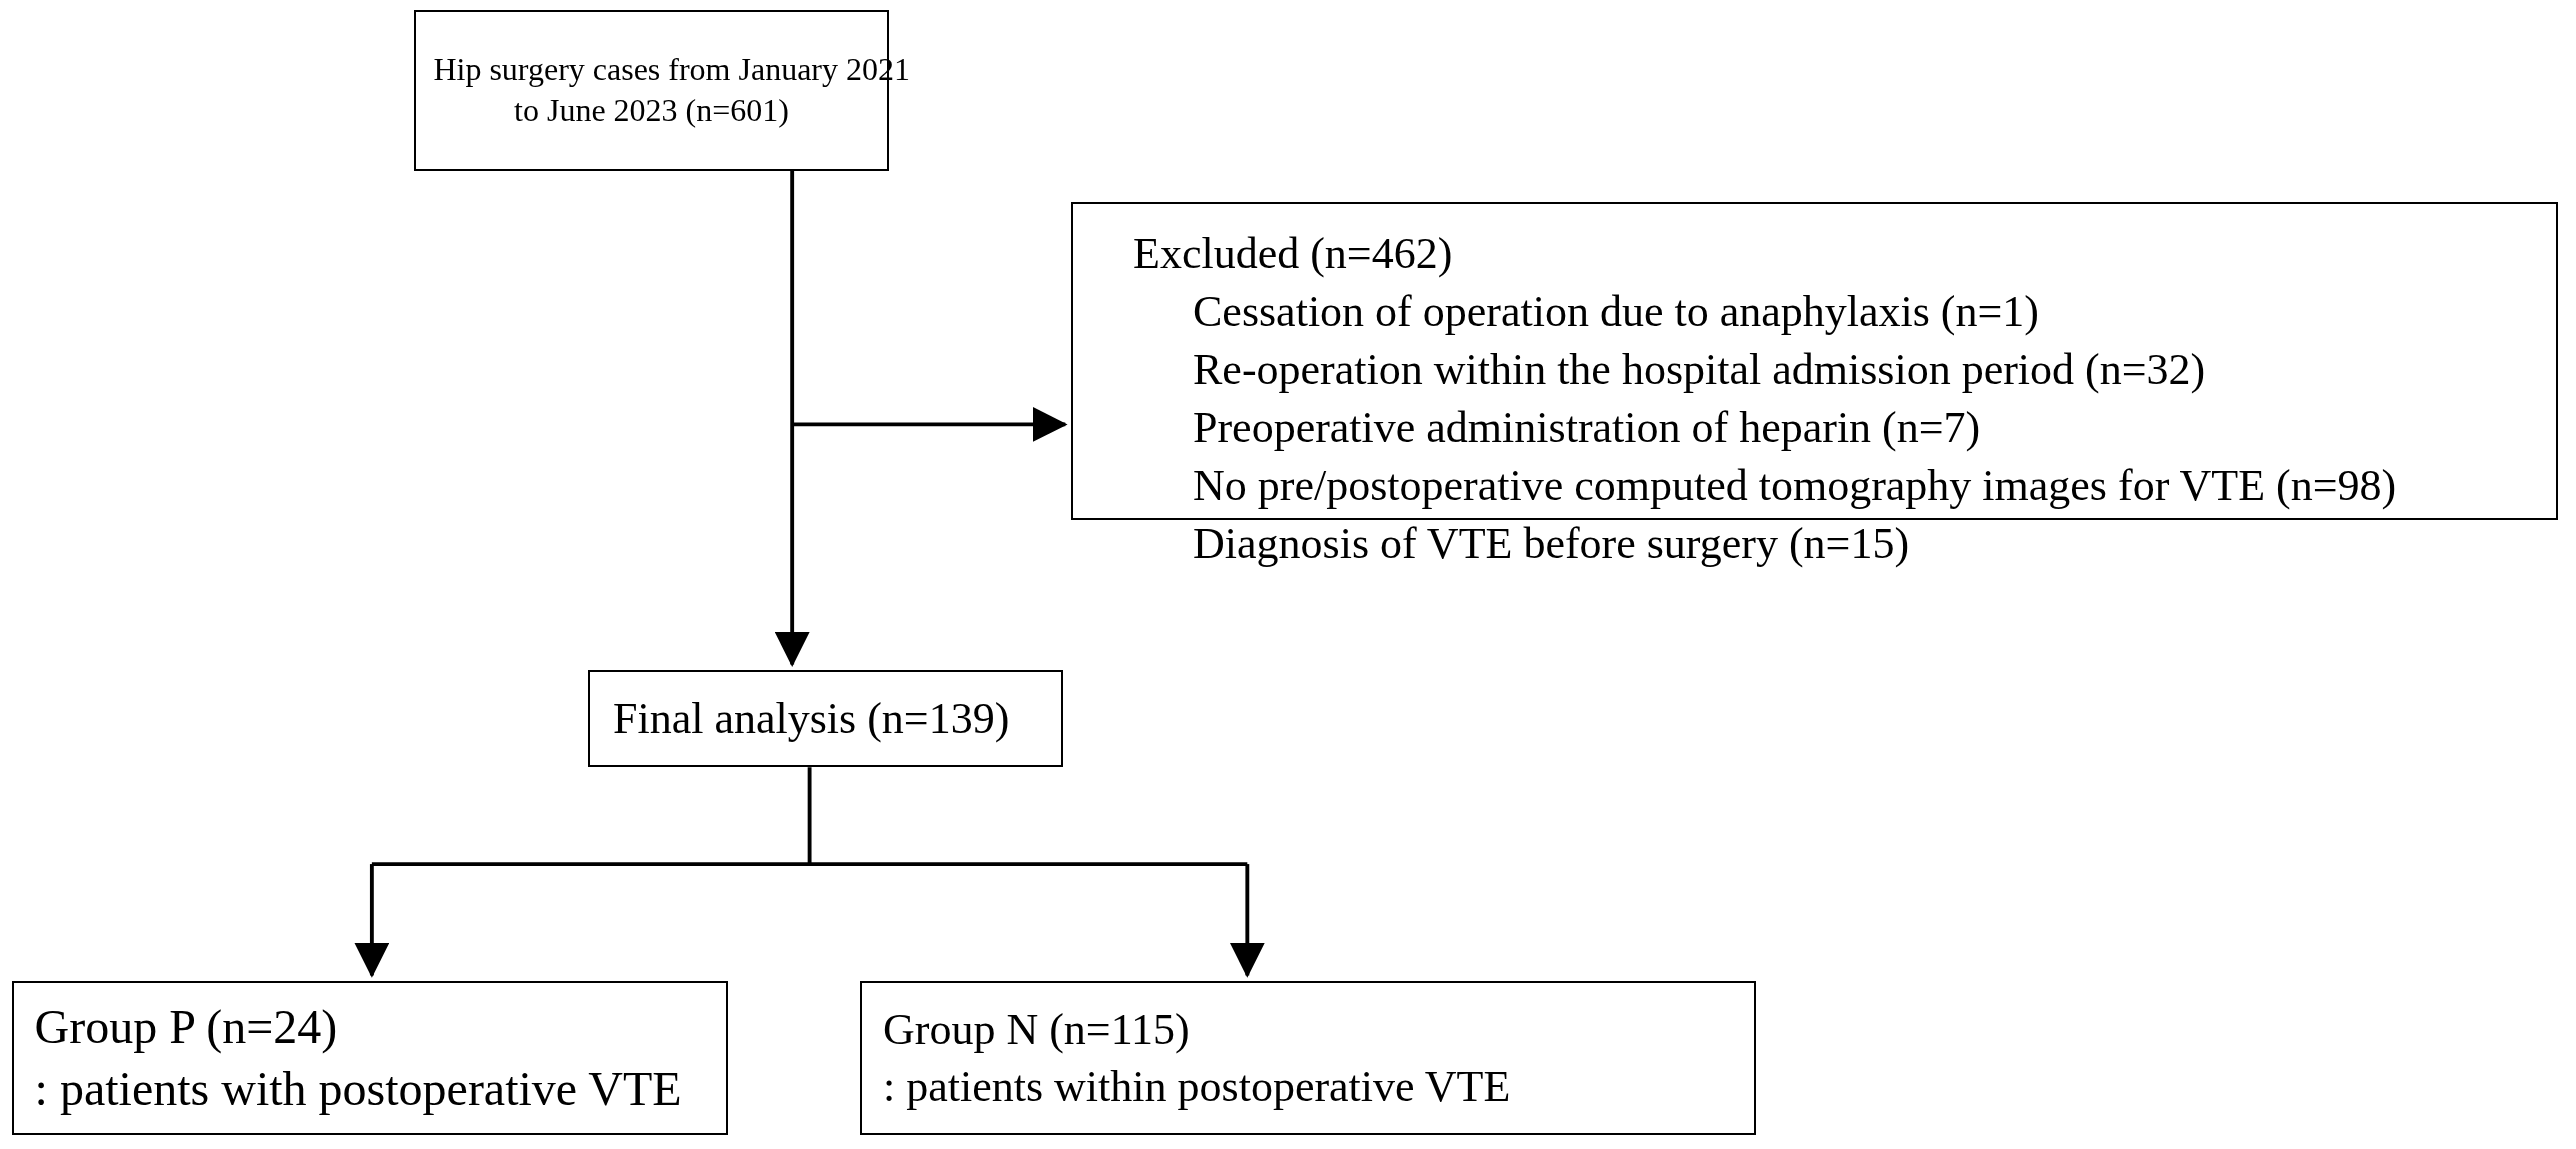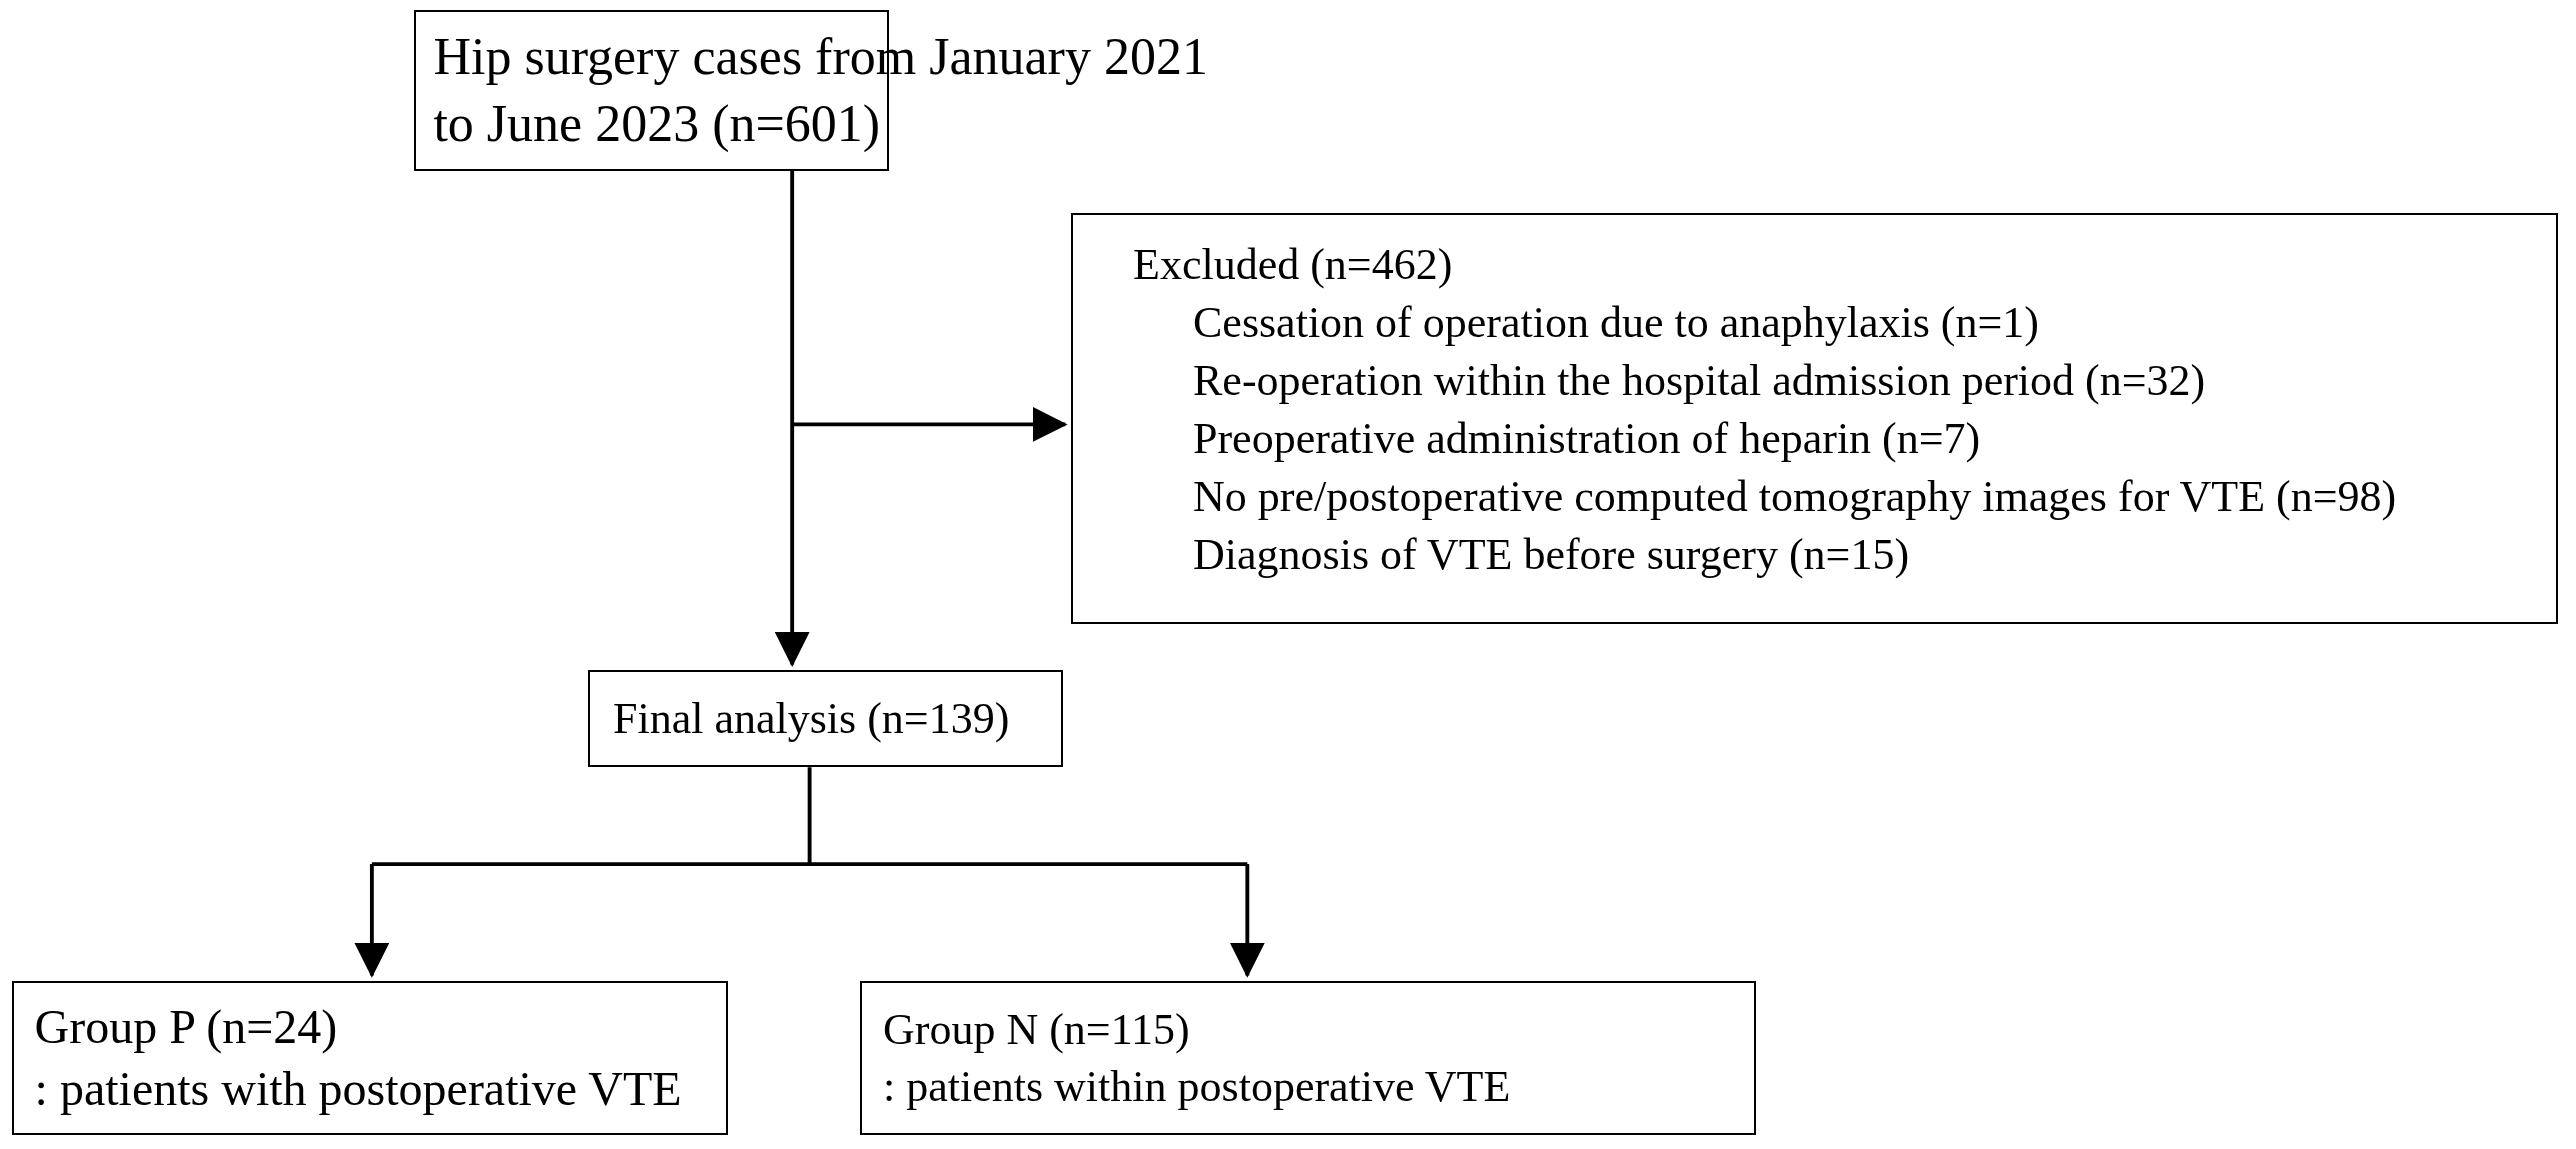--- a/index.html
+++ b/index.html
@@ -53,28 +53,28 @@
   }
 
   
   #node-source {
     left: 414px;
     top: 9.7px;
     width: 475px;
     height: 161px;
     padding: 0 17.4px;
   }
-  #node-source .line { font-size: 52px; }
+  #node-source .line { font-size: 32px; }
 
   
   #node-excluded {
     left: 1071px;
-    top: 213px;
+    top: 202px;
     width: 1487px;
-    height: 411px;
+    height: 318px;
     padding: 21px 0 17.4px 60px;
     justify-content: flex-start;
   }
   #node-excluded .line { font-size: 44px; line-height: 1.32; }
   #node-excluded .sub { padding-left: 60px; }
 
   
   #node-final {
     left: 588px;
     top: 670px;

